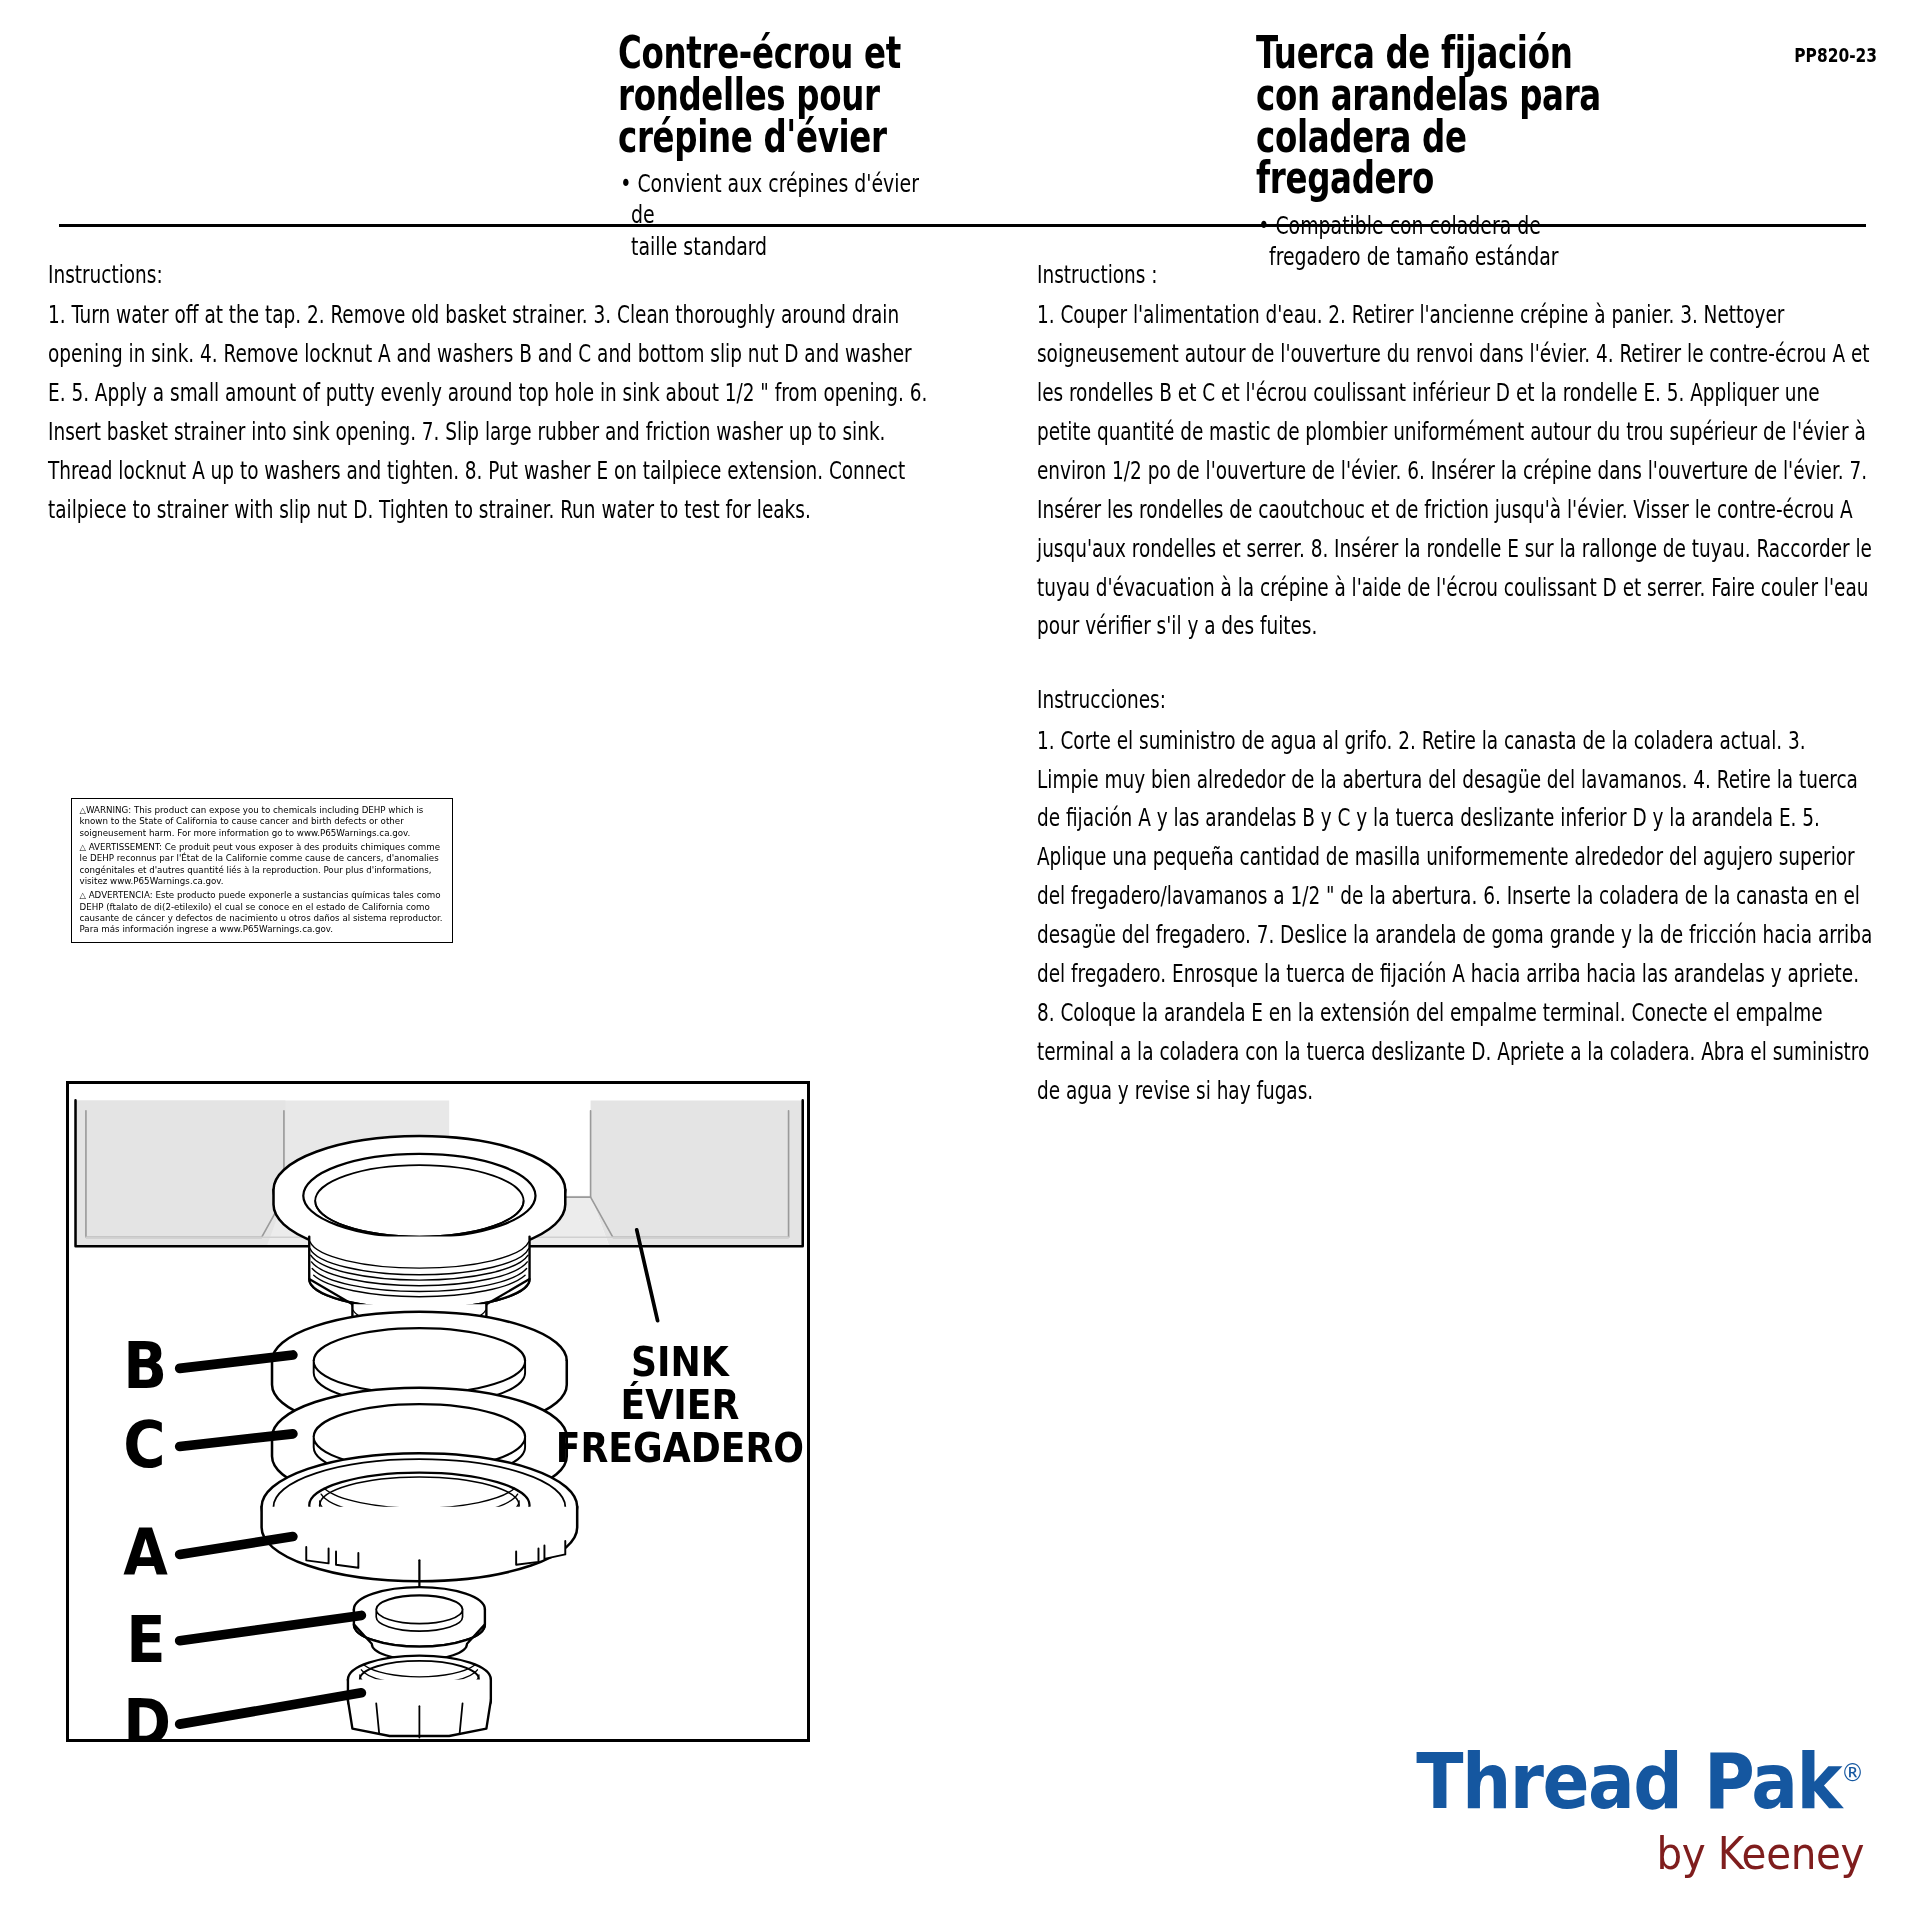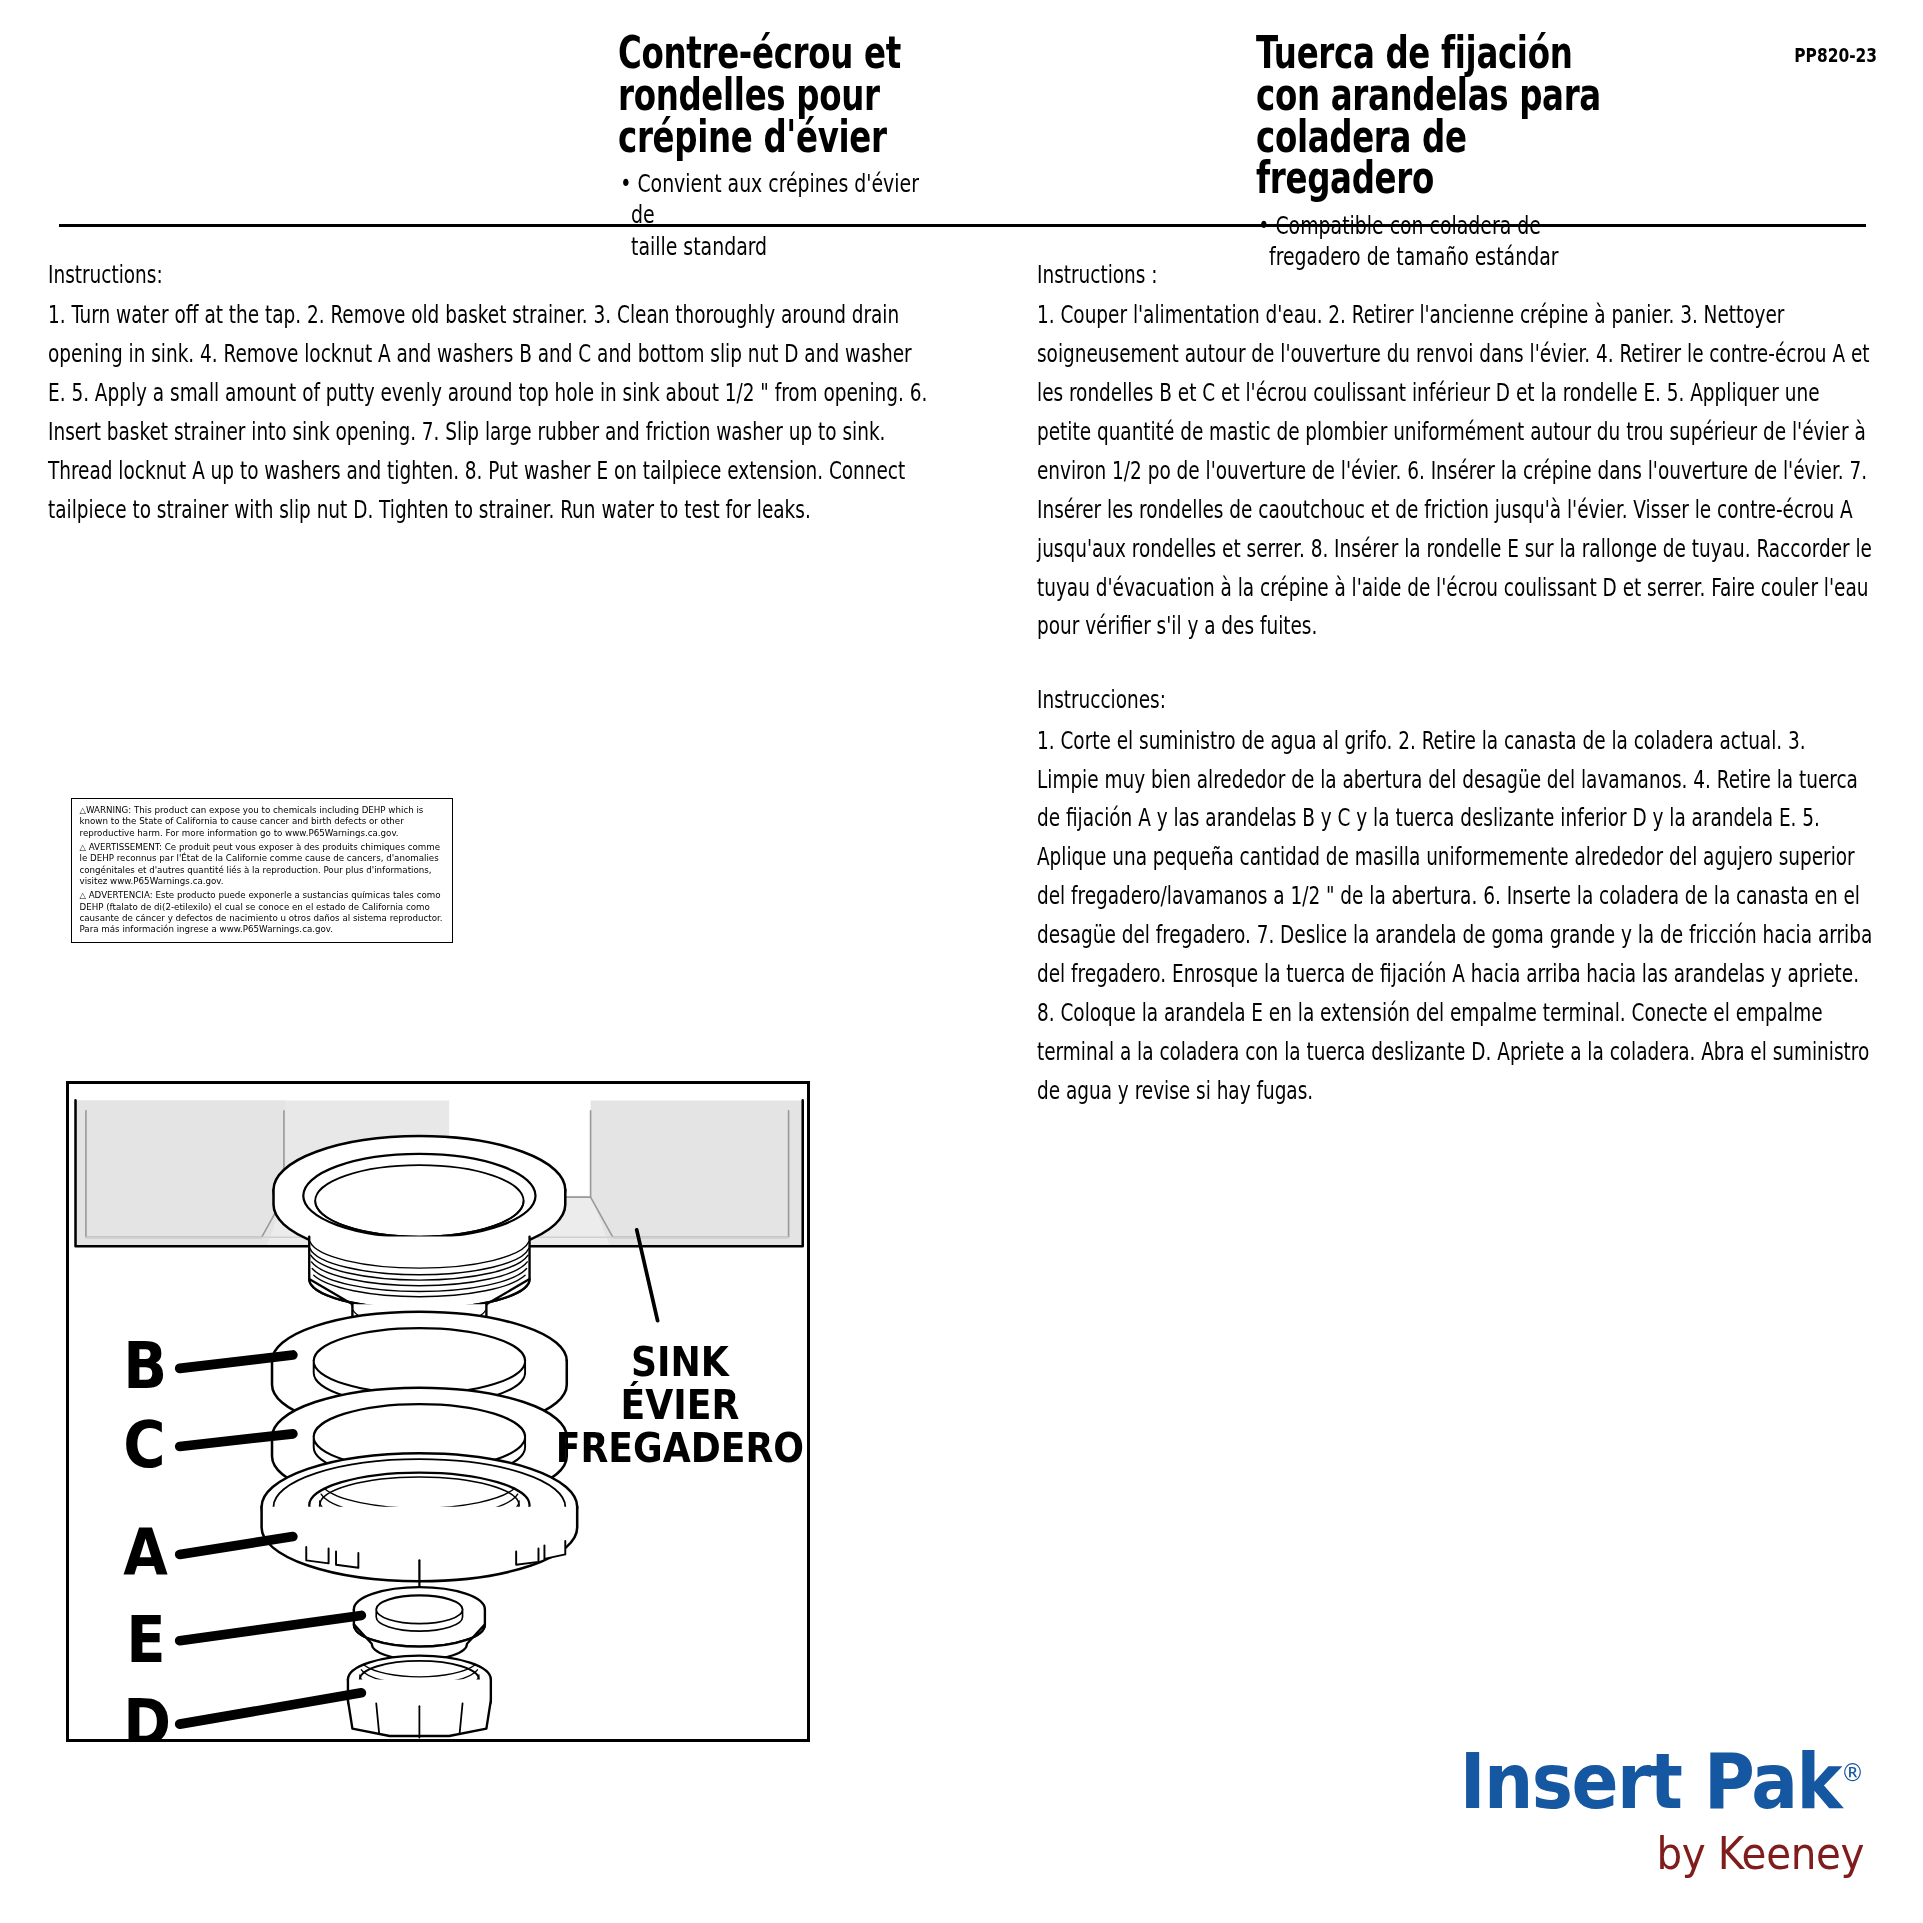--- a/index.html
+++ b/index.html
@@ -171,21 +171,21 @@
 
   <div class="rule"></div>
 
   <div class="col-left">
     <p class="body-text lbl">Instructions:</p>
     <p class="body-text para">1. Turn water off at the tap. 2. Remove old basket strainer. 3. Clean thoroughly around drain opening in sink. 4. Remove locknut A and washers B and C and bottom slip nut D and washer E. 5. Apply a small amount of putty evenly around top hole in sink about 1/2 " from opening. 6. Insert basket strainer into sink opening. 7. Slip large rubber and friction washer up to sink. Thread locknut A up to washers and tighten. 8. Put washer E on tailpiece extension. Connect tailpiece to strainer with slip nut  D. Tighten to strainer. Run water to test for leaks.</p>
   </div>
 
   <div class="warnbox">
     <p class="warn-p">
-      <span class="tri">△</span><b>WARNING:</b><span> This product can expose you to chemicals including DEHP which is known to the State of California to cause cancer and birth defects or other reproductive harm. For more information go to www.P65Warnings.ca.gov.</span>
+      <span class="tri">△</span><b>WARNING:</b><span> This product can expose you to chemicals including DEHP which is known to the State of California to cause cancer and birth defects or other soigneusement harm. For more information go to www.P65Warnings.ca.gov.</span>
     </p>
     <p class="warn-p">
       <span class="tri">△</span> <b>AVERTISSEMENT:</b><span> Ce produit peut vous exposer à des produits chimiques comme le DEHP reconnus par l'État de la Californie comme cause de cancers, d'anomalies congénitales et d'autres quantité liés à la reproduction. Pour plus d'informations, visitez www.P65Warnings.ca.gov.</span>
     </p>
     <p class="warn-p">
       <span class="tri">△</span> <b>ADVERTENCIA:</b><span> Este producto puede exponerle a sustancias químicas tales como DEHP (ftalato de di(2-etilexilo) el cual se conoce en el estado de California como causante de cáncer y defectos de nacimiento u otros daños al sistema reproductor. Para más información ingrese a www.P65Warnings.ca.gov.</span>
     </p>
   </div>
 
   <div class="diagram">
@@ -337,19 +337,19 @@
   <div class="col-right">
     <p class="body-text lbl">Instructions :</p>
     <p class="body-text para">1.  Couper l'alimentation d'eau. 2. Retirer l'ancienne crépine à panier. 3. Nettoyer soigneusement autour de l'ouverture du renvoi dans l'évier. 4. Retirer le contre-écrou A et les rondelles B et C et l'écrou coulissant inférieur D et la rondelle E. 5. Appliquer une petite quantité de mastic de plombier uniformément autour du trou supérieur de l'évier à environ 1/2 po de l'ouverture de l'évier. 6. Insérer la crépine dans l'ouverture de l'évier. 7. Insérer les rondelles de caoutchouc et de friction jusqu'à l'évier. Visser le contre-écrou A jusqu'aux rondelles et serrer. 8. Insérer la rondelle E sur la rallonge de tuyau. Raccorder le tuyau d'évacuation à la crépine à l'aide de l'écrou coulissant D et serrer.  Faire couler l'eau pour vérifier s'il y a des fuites.</p>
     <div class="gap"></div>
     <p class="body-text lbl">Instrucciones:</p>
     <p class="body-text para">1. Corte el suministro de agua al grifo. 2. Retire la canasta de la coladera actual. 3. Limpie muy bien alrededor de la abertura del desagüe del lavamanos. 4. Retire la tuerca de fijación A y las arandelas B y C y la tuerca deslizante inferior D y la arandela E. 5. Aplique una pequeña cantidad de masilla uniformemente alrededor del agujero superior del fregadero/lavamanos a 1/2 " de la abertura. 6. Inserte la coladera de la canasta en el desagüe del fregadero. 7. Deslice la arandela de goma grande y la de fricción hacia arriba del fregadero. Enrosque la tuerca de fijación A hacia arriba hacia las arandelas y apriete. 8. Coloque la arandela E en la extensión del empalme terminal. Conecte el empalme terminal a la coladera con la tuerca deslizante D. Apriete a la coladera. Abra el suministro de agua y revise si hay fugas.</p>
   </div>
 
   <div class="logo">
     <p class="logo-main" style="color: rgb(21, 87, 160);">
-      <span>Insert Pak</span><span class="logo-reg">®</span>
+      <span>Thread Pak</span><span class="logo-reg">®</span>
     </p>
     <p class="logo-sub" style="color: #7f1d1d;">by Keeney</p>
   </div>
 
 </div>
 
 
 </body></html>

